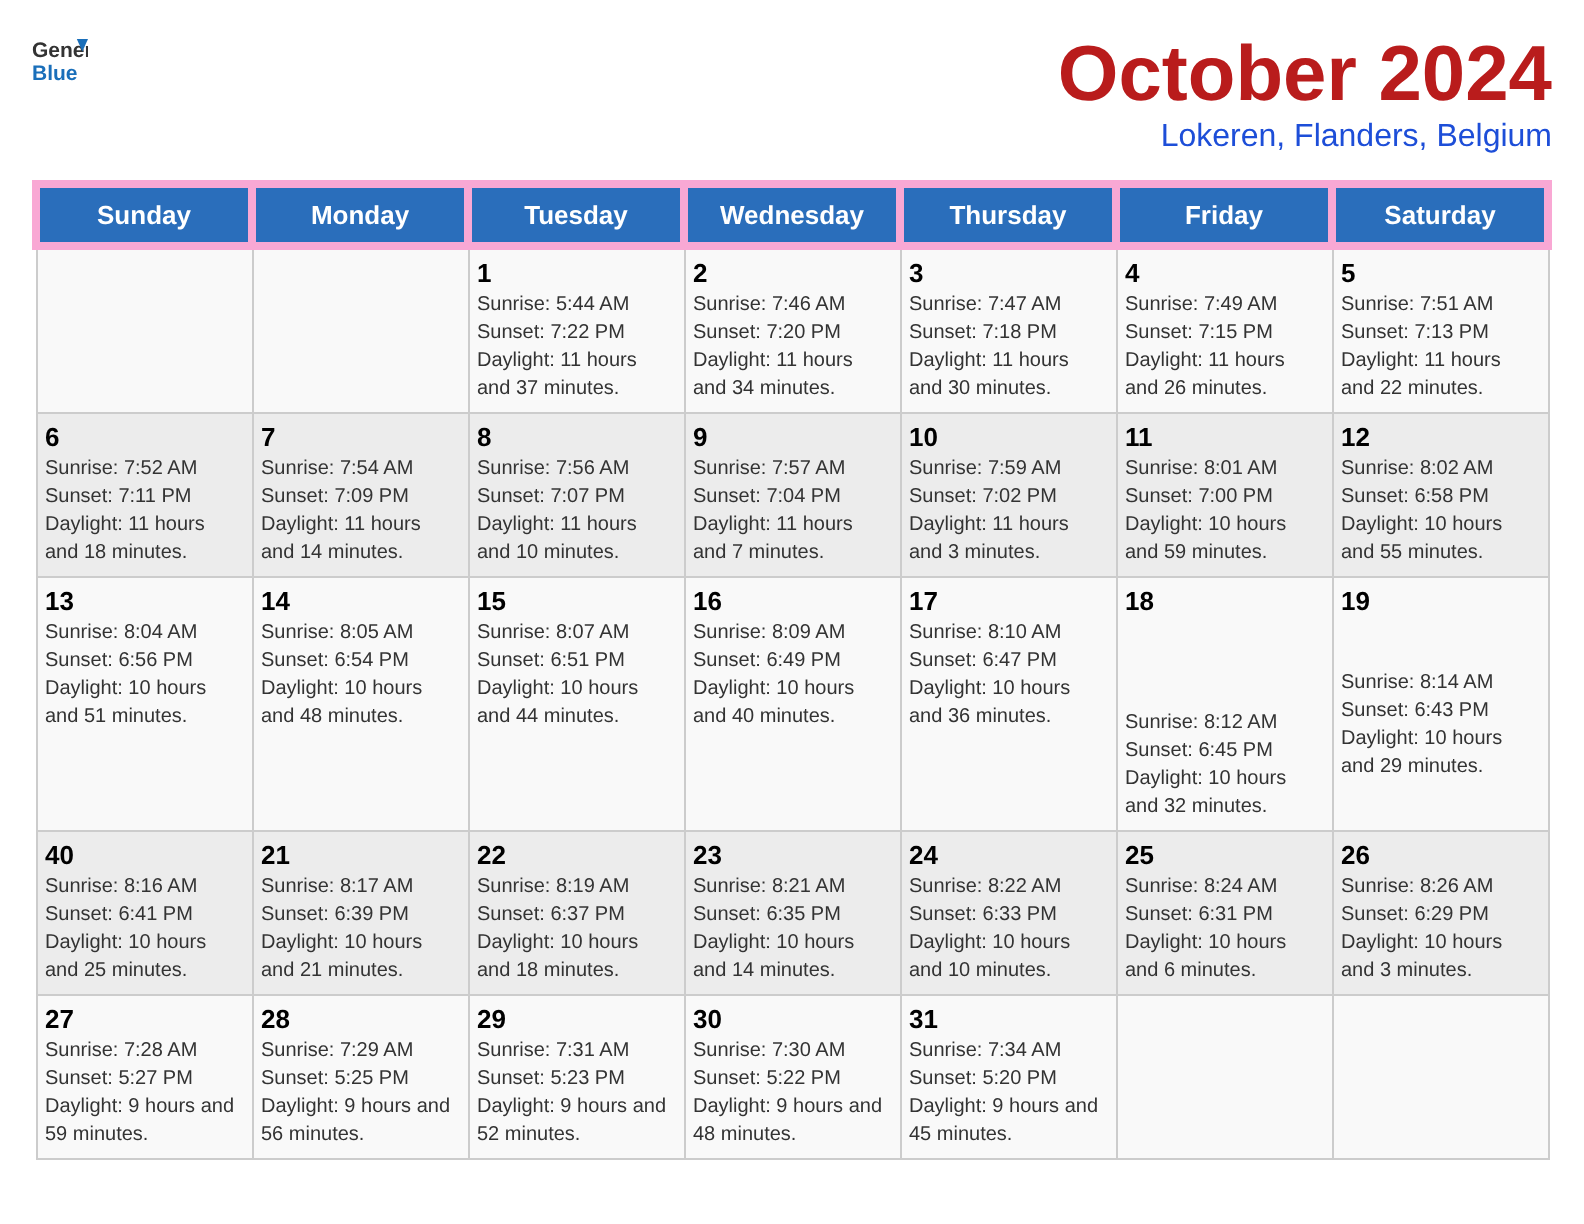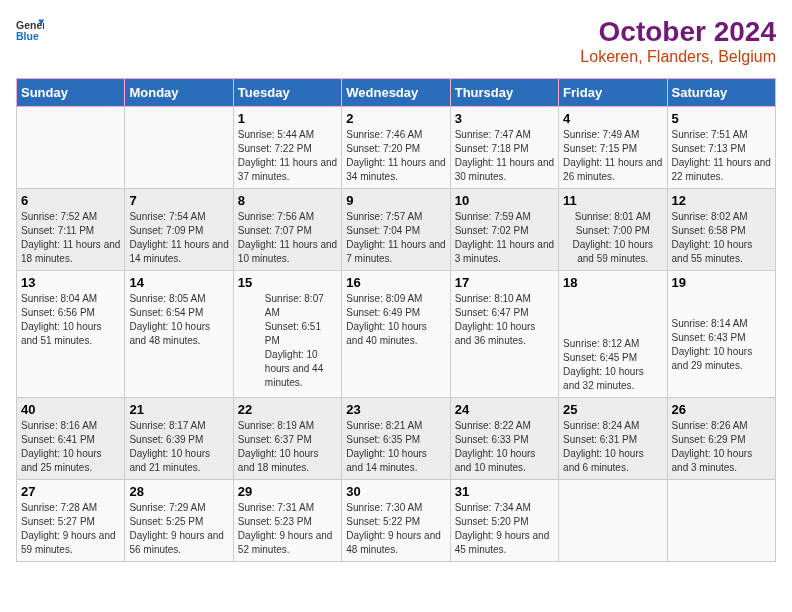--- a/index.html
+++ b/index.html
@@ -22,41 +22,41 @@
       gap: 4px;
     }
     .logo-icon {
       width: 28px;
       height: 28px;
     }
     .title-area {
       text-align: right;
     }
     .month-title {
-      font-size: 28px;
+      font-size: 39px;
       font-weight: bold;
-      color: #701a75;
+      color: #b91c1c;
     }
     .location-title {
       font-size: 16px;
-      color: #c2410c;
+      color: #1d4ed8;
     }
     table {
       width: 100%;
       border-collapse: collapse;
       font-size: 11px;
     }
     thead tr th {
       background-color: #2a6ebb;
       color: #fff;
       padding: 6px 4px;
-      text-align: left;
+      text-align: center;
       font-size: 13px;
       font-weight: bold;
-      border: 1px solid #f9a8d4;
+      border: 4px solid #f9a8d4;
     }
     tbody tr td {
       border: 1px solid #ccc;
       vertical-align: top;
       padding: 4px;
       width: 108px;
       height: 80px;
     }
     tbody tr:nth-child(odd) td {
       background-color: #f9f9f9;
@@ -165,21 +165,21 @@
 Daylight: 11 hours and 7 minutes.</div>
         </td>
         <td>
           <div class="day-number">10</div>
           <div class="day-detail" style="white-space: pre-line;">Sunrise: 7:59 AM
 Sunset: 7:02 PM
 Daylight: 11 hours and 3 minutes.</div>
         </td>
         <td>
           <div class="day-number">11</div>
-          <div class="day-detail" style="white-space: pre-line; text-align: center;">Sunrise: 8:01 AM
+          <div class="day-detail" style="white-space: pre-line;">Sunrise: 8:01 AM
 Sunset: 7:00 PM
 Daylight: 10 hours and 59 minutes.</div>
         </td>
         <td>
           <div class="day-number">12</div>
           <div class="day-detail" style="white-space: pre-line;">Sunrise: 8:02 AM
 Sunset: 6:58 PM
 Daylight: 10 hours and 55 minutes.</div>
         </td>
       </tr>
@@ -191,21 +191,21 @@
 Daylight: 10 hours and 51 minutes.</div>
         </td>
         <td>
           <div class="day-number">14</div>
           <div class="day-detail" style="white-space: pre-line;">Sunrise: 8:05 AM
 Sunset: 6:54 PM
 Daylight: 10 hours and 48 minutes.</div>
         </td>
         <td>
           <div class="day-number">15</div>
-          <div class="day-detail" style="white-space: pre-line; margin-left: 27px;">Sunrise: 8:07 AM
+          <div class="day-detail" style="white-space: pre-line;">Sunrise: 8:07 AM
 Sunset: 6:51 PM
 Daylight: 10 hours and 44 minutes.</div>
         </td>
         <td>
           <div class="day-number">16</div>
           <div class="day-detail" style="white-space: pre-line;">Sunrise: 8:09 AM
 Sunset: 6:49 PM
 Daylight: 10 hours and 40 minutes.</div>
         </td>
         <td>

